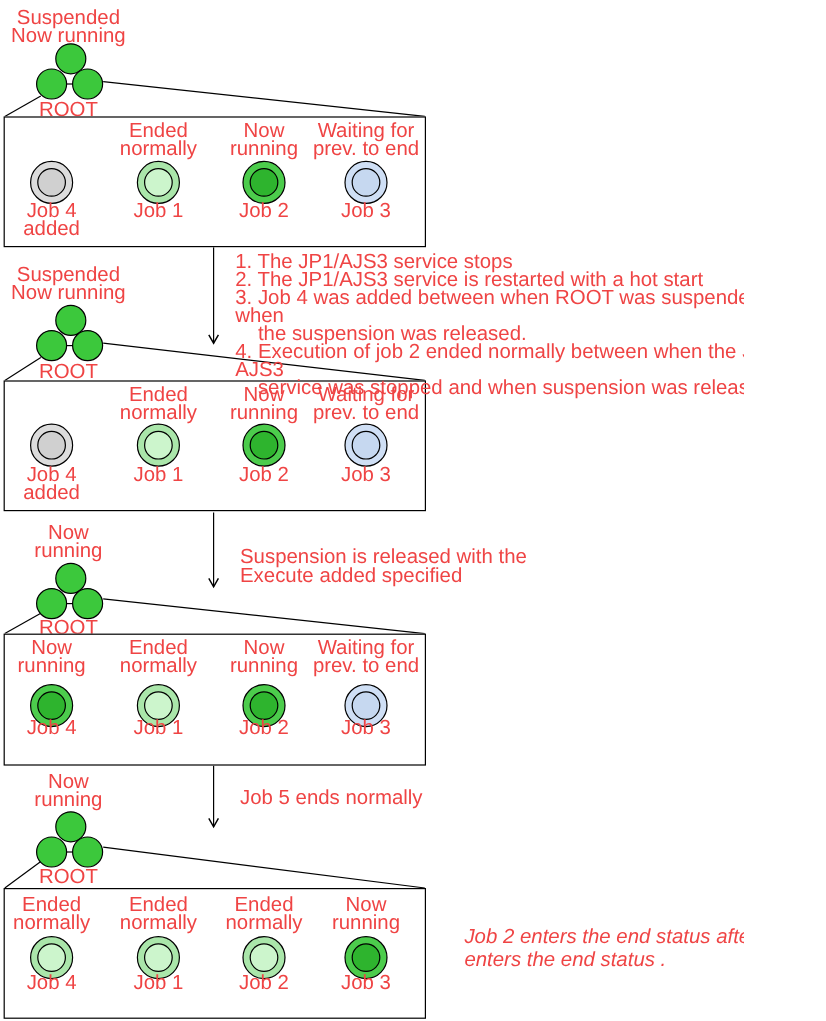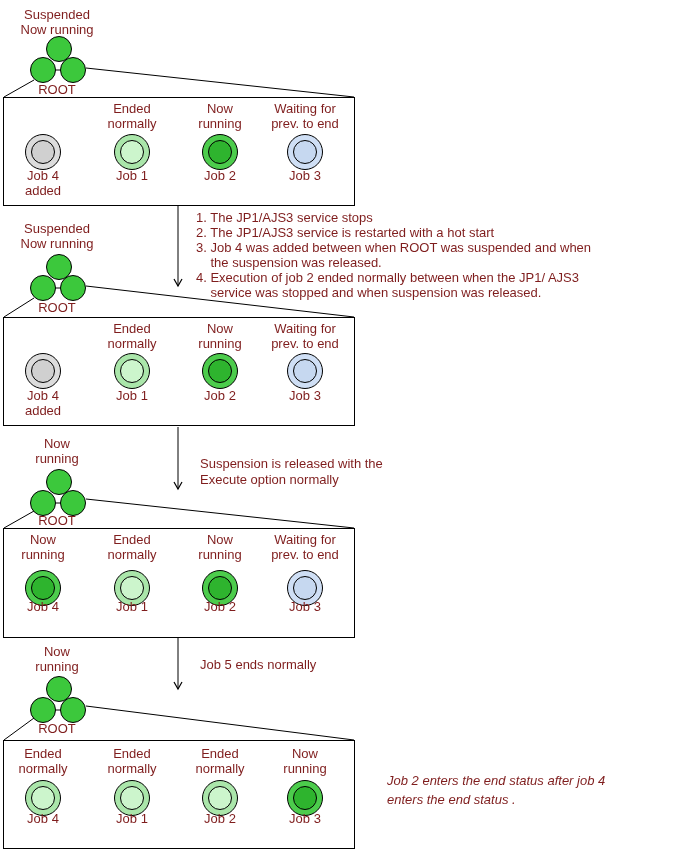--- a/index.html
+++ b/index.html
@@ -2,23 +2,23 @@
 <html><head>
 <meta charset="utf-8">
 <style>
   * { box-sizing: border-box; margin: 0; padding: 0; }
   html, body { background: #ffffff; }
   .page {
     position: relative;
     width: 620px;
     height: 851px;
     background: #ffffff;
-    color: #7f1d1d;
+    color: #ef4444;
     font-family: "Liberation Sans", "DejaVu Sans", sans-serif;
-    font-size: 13px;
+    font-size: 17px;
     overflow: hidden;
   }
   .abs { position: absolute; }
   svg.overlay { left: 0; top: 0; }
 
   .panel-label {
     width: 110px;
     text-align: center;
     white-space: pre-line;
     line-height: 15px;
@@ -276,18 +276,18 @@
     <div class="abs job-name" style="left:257px; top:811px;">Job 3</div>
   </div>
 
   <div class="abs note" style="left:196px; top:210px; width:480px;">1. The JP1/AJS3 service stops
 2. The JP1/AJS3 service is restarted with a hot start
 3. Job 4 was added between when ROOT was suspended and when
     the suspension was released.
 4. Execution of job 2 ended normally between when the JP1/ AJS3
     service was stopped and when suspension was released.</div>
   <div class="abs note" style="left:200px; top:456px; width:260px; line-height:16px;">Suspension is released with the
-Execute option normally</div>
+Execute added specified</div>
   <div class="abs note" style="left:200px; top:657px; width:200px;">Job 5 ends normally</div>
   <div class="abs note" style="left:387px; top:771px; width:310px; line-height:19px;font-style:italic;">Job 2 enters the end status after job 4
 enters the end status .</div>
 
 </div>
 
 </body></html>

